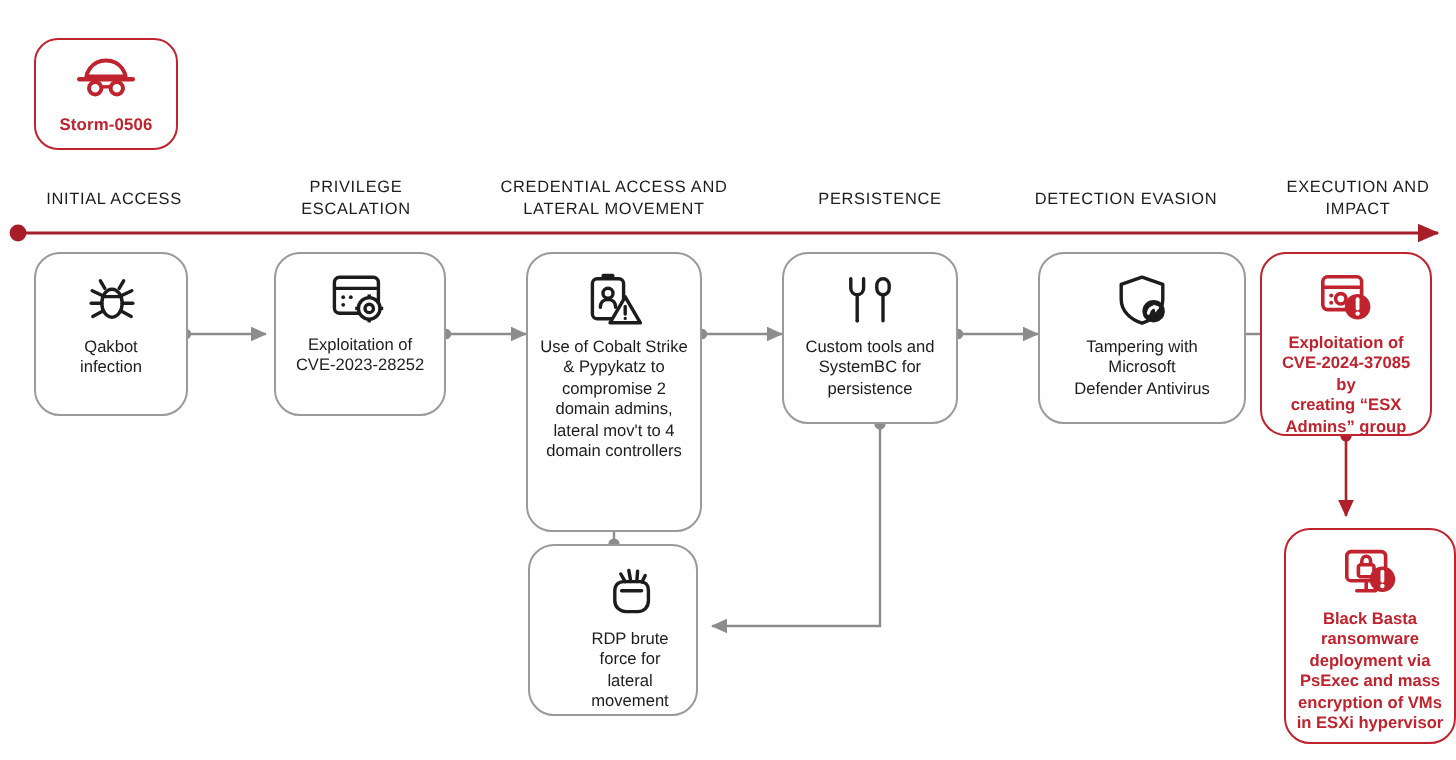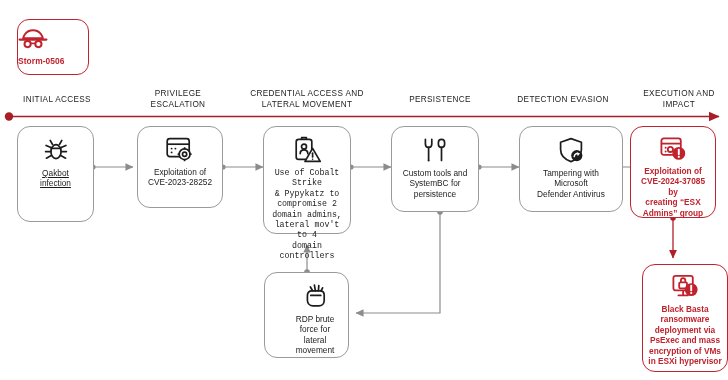--- a/index.html
+++ b/index.html
@@ -60,21 +60,21 @@
 
   
   #actor {
     position: absolute;
     left: 17px; top: 19px;
     width: 72px; height: 56px;
     border: 1px solid #C0232E;
     border-radius: 12px;
     background: #fff;
     display: flex; flex-direction: column;
-    align-items: flex-start; justify-content: center;
+    align-items: center; justify-content: center;
   }
   #actor .label {
     font-size: 8.4px; font-weight: bold;
     color: #C0232E; margin-top: 3px;
     letter-spacing: 0.1px;
   }
 </style>
 </head>
 <body>
 
@@ -152,21 +152,21 @@
     <span class="label">Storm-0506</span>
   </div>
 
   <div class="phase-label" style="left:123px; top:88px; width:110px;">PRIVILEGE<br>ESCALATION</div>
   <div class="phase-label" style="left:2px; top:94px; width:110px;">INITIAL ACCESS</div>
   <div class="phase-label" style="left:233px; top:88px; width:148px;">CREDENTIAL ACCESS AND<br>LATERAL MOVEMENT</div>
   <div class="phase-label" style="left:385px; top:94px; width:110px;">PERSISTENCE</div>
   <div class="phase-label" style="left:499px; top:94px; width:128px;">DETECTION EVASION</div>
   <div class="phase-label" style="left:629px; top:88px; width:100px;">EXECUTION AND<br>IMPACT</div>
 
-  <div class="node" style="left:17px; top:126px; width:77px; height:96px;text-decoration:underline;">
+  <div class="node" style="left:17px; top:126px; width:77px; height:82px;">
     <span class="icon">
       <svg width="28" height="28" viewBox="0 0 28 28">
         <g fill="none" stroke="#1c1c1c" stroke-width="1.7" stroke-linecap="round">
           <ellipse cx="14" cy="15.6" rx="5.1" ry="7"></ellipse>
           <path d="M10.4,8.2 L8.2,4.4"></path>
           <path d="M17.6,8.2 L19.8,4.4"></path>
           <path d="M8.9,11.6 L4.1,9.4"></path>
           <path d="M19.1,11.6 L23.9,9.4"></path>
           <path d="M8.9,15.6 L3.6,15.6"></path>
           <path d="M19.1,15.6 L24.4,15.6"></path>
@@ -193,21 +193,21 @@
           <line x1="19.6" y1="11.2" x2="19.6" y2="13.4"></line>
           <line x1="19.6" y1="23" x2="19.6" y2="25.2"></line>
           <line x1="12.6" y1="18.2" x2="14.8" y2="18.2"></line>
           <line x1="24.4" y1="18.2" x2="26.6" y2="18.2"></line>
         </g>
       </svg>
     </span>
     <span class="label">Exploitation of<br>CVE-2023-28252</span>
   </div>
 
-  <div class="node" style="left:263px; top:126px; width:88px; height:108px;font-family:Liberation Mono, monospace;">
+  <div class="node" style="left:263px; top:126px; width:88px; height:140px;">
     <span class="icon">
       <svg width="29" height="28" viewBox="0 0 29 28">
         <g fill="none" stroke="#1c1c1c" stroke-width="1.7">
           <rect x="3.2" y="3.4" width="15.6" height="20" rx="2.4"></rect>
           <path d="M8.6,3.4 L8.6,1.7 L13.4,1.7 L13.4,3.4" stroke-linejoin="round"></path>
           <circle cx="11" cy="10.6" r="2.5"></circle>
           <path d="M7.2,17.6 C7.2,14.9 9,13.8 11,13.8 C13,13.8 14.8,14.9 14.8,17.6" stroke-linecap="round"></path>
           <path d="M19.6,12.4 L27.2,25.4 L12,25.4 Z" fill="#fff" stroke-linejoin="round"></path>
           <line x1="19.6" y1="17.2" x2="19.6" y2="21" stroke-linecap="round"></line>
           <circle cx="19.6" cy="23.2" r="0.8" fill="#1c1c1c" stroke="none"></circle>

